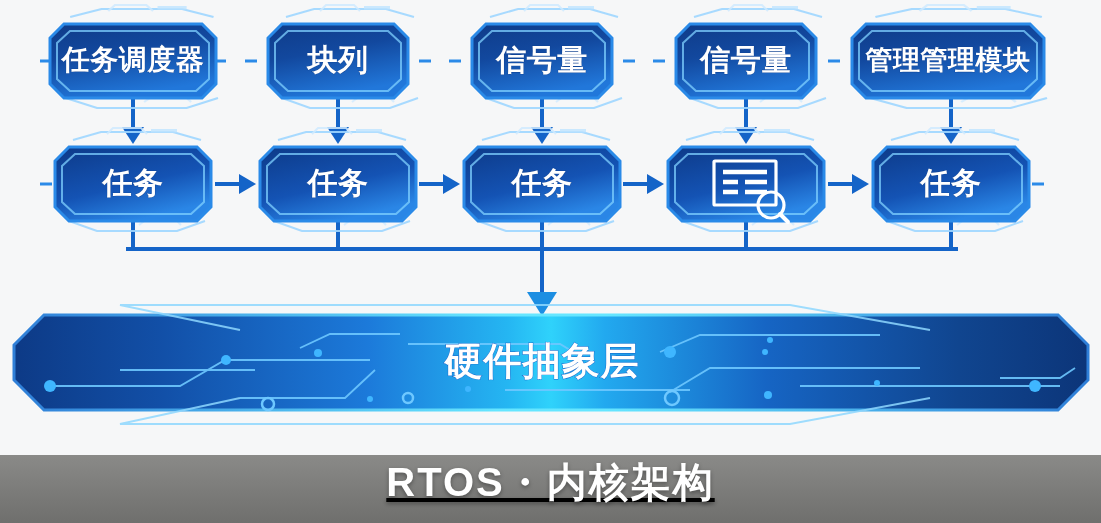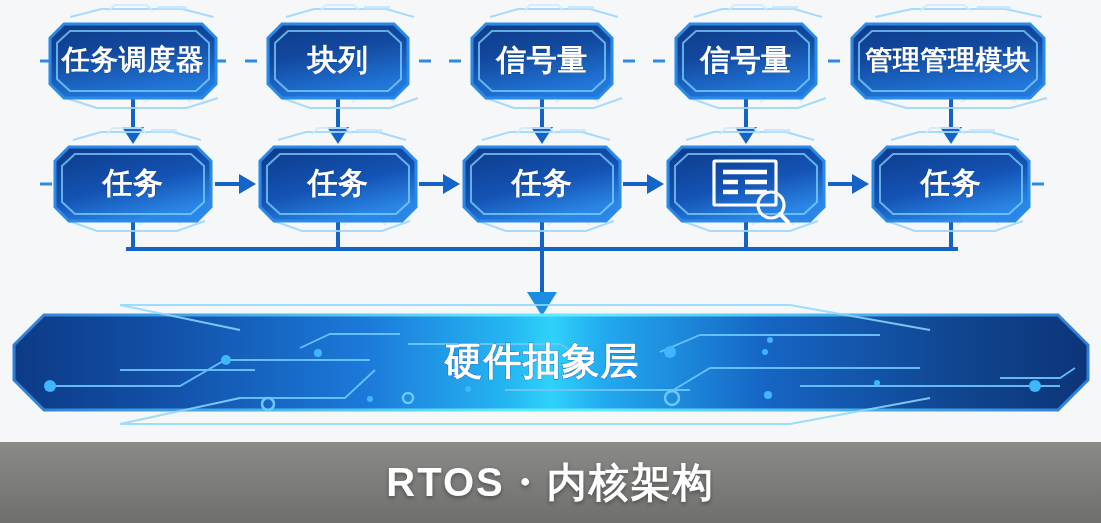--- a/index.html
+++ b/index.html
@@ -31,23 +31,23 @@
     dominant-baseline:middle;
     font-size:38px;
     letter-spacing:1px;
     paint-order:stroke fill;
     stroke:#1763c9;
     stroke-width:0.8px;
   }
   .caption-bar{
     position:absolute;
     left:0;bottom:0;
-    width:1101px;height:81px;
+    width:1101px;height:68px;
     background:linear-gradient(180deg,#8a8a88 0%, #7b7b79 55%, #6f6f6d 100%);
-    display:flex;align-items:center;justify-content:center;
+    display:flex;align-items:flex-start;justify-content:center;text-decoration:underline;
   }
   .caption-text{
     color:#ffffff;
     font-size:40px;
     font-weight:bold;
     letter-spacing:2px;
     text-shadow:0 2px 4px rgba(0,0,0,.35);
     white-space:nowrap;
     font-family:"Liberation Sans","DejaVu Sans",sans-serif;
   }

